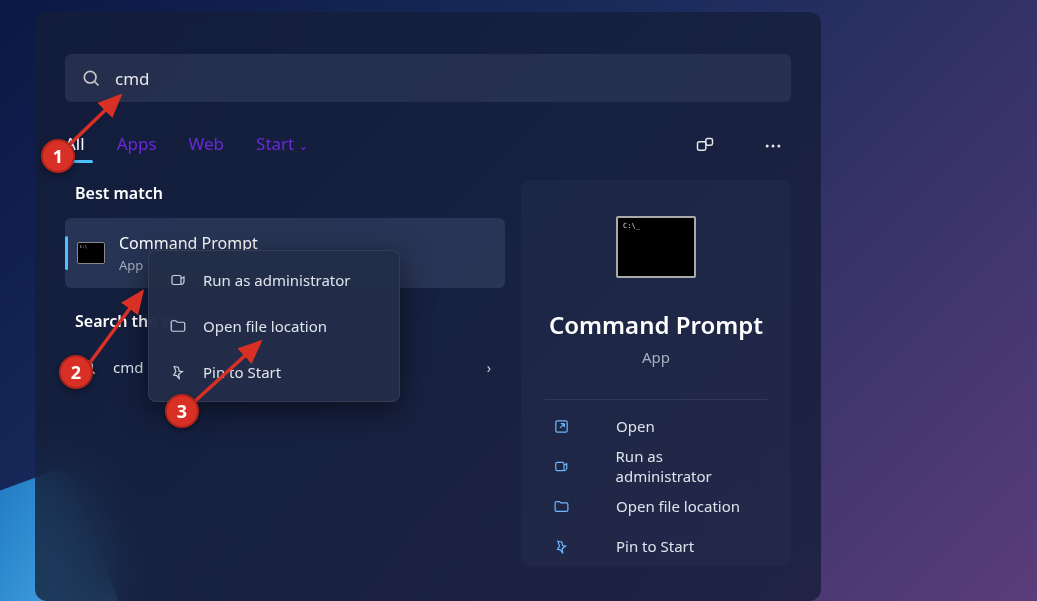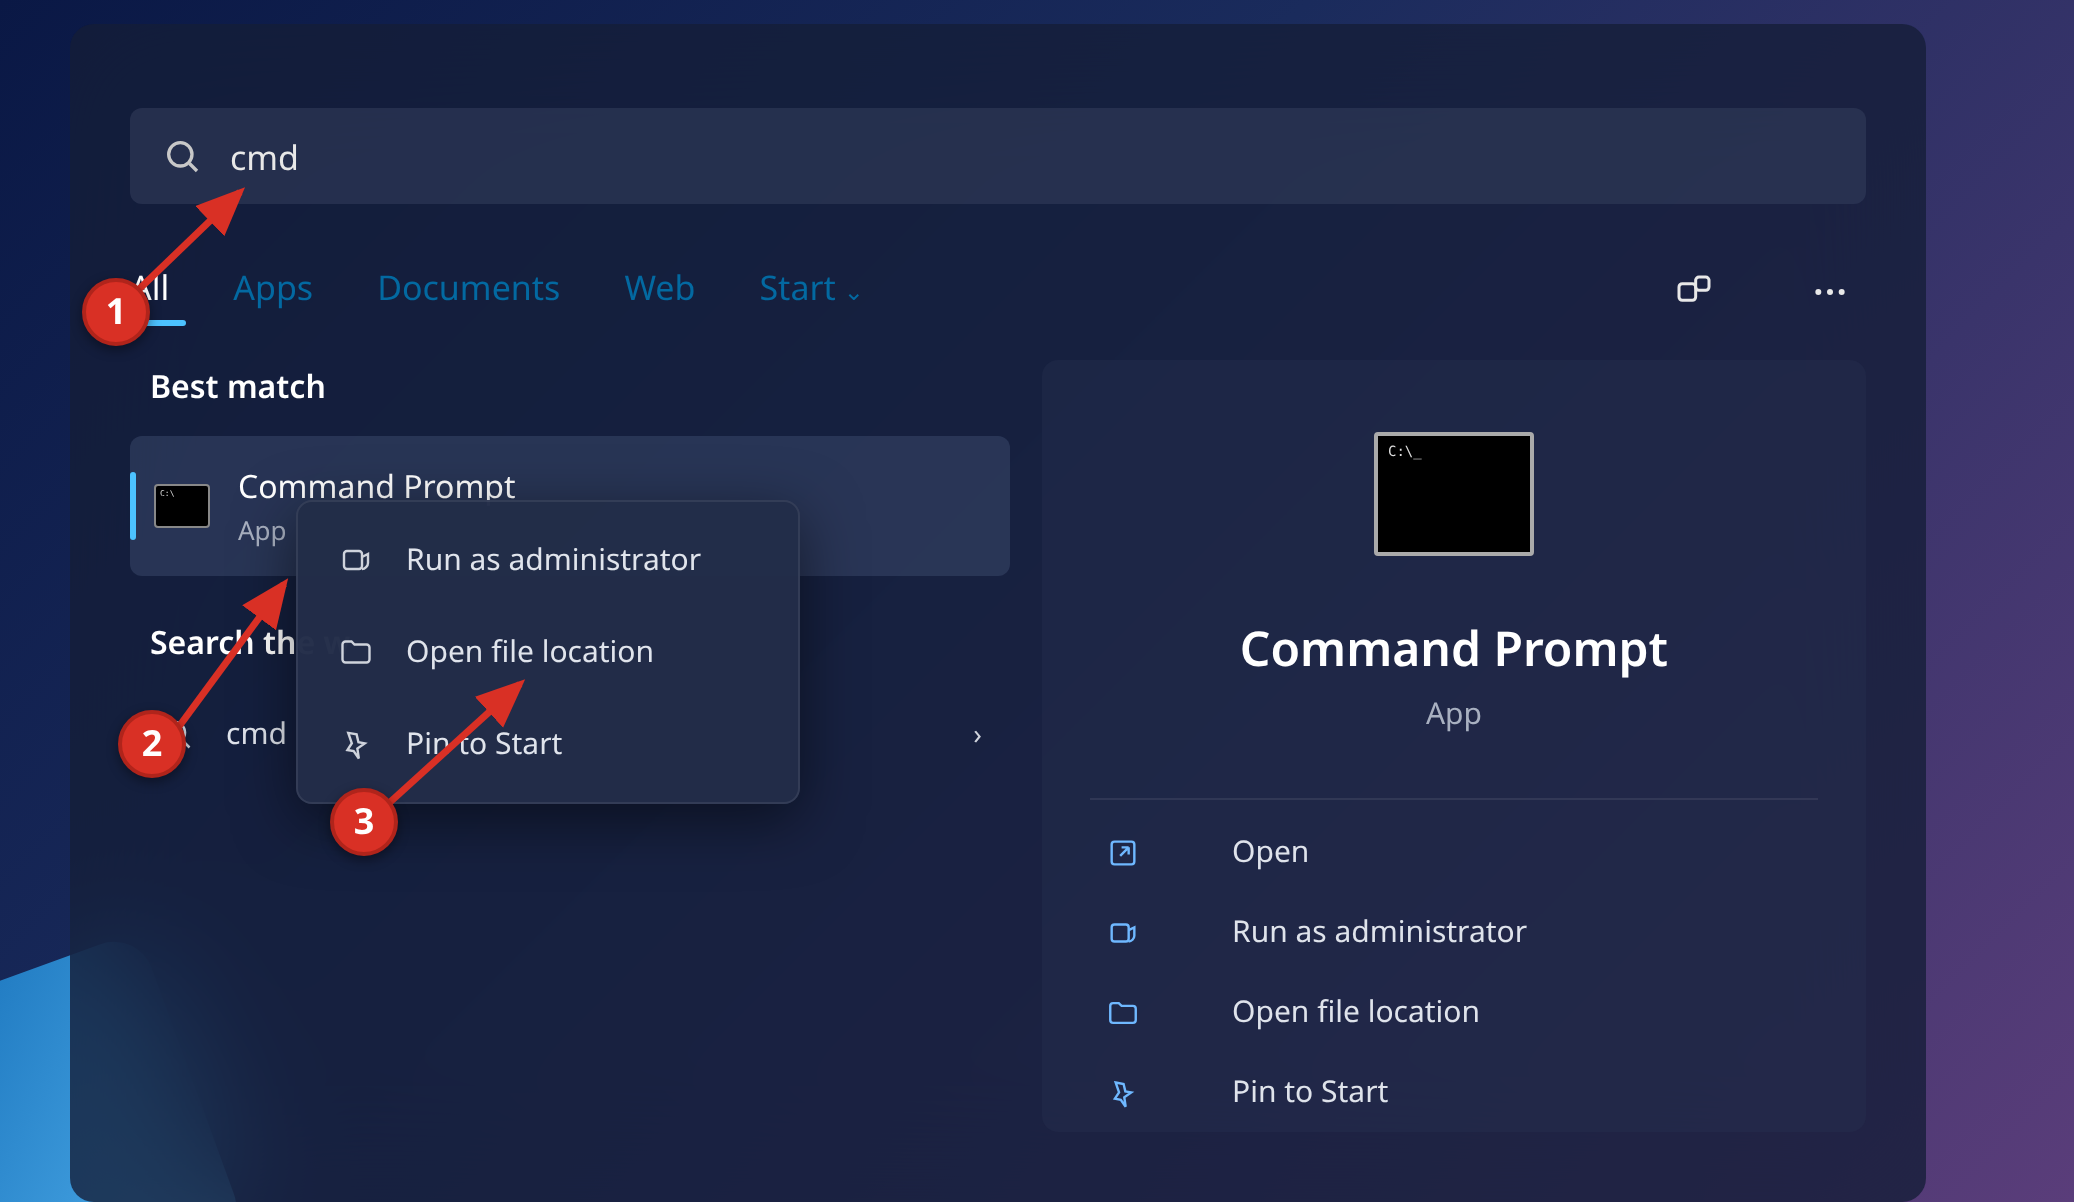--- a/index.html
+++ b/index.html
@@ -9,21 +9,21 @@
     background: linear-gradient(135deg, #0a1845 0%, #1a2b5c 40%, #5a3d7a 100%);
     font-family: "Segoe UI", system-ui, sans-serif;
     color: #e8e8e8;
     overflow: hidden;
     position: relative;
   }
   .window {
     position: absolute;
     left: 35px;
     top: 12px;
-    width: 928px;
+    width: 786px;
     height: 589px;
     background: rgba(20, 30, 55, 0.78);
     backdrop-filter: blur(30px);
     border-radius: 12px;
     padding: 0;
   }
   .search-bar {
     margin: 42px 30px 0 30px;
     height: 48px;
     background: rgba(50, 60, 90, 0.6);
@@ -44,21 +44,21 @@
     font-family: inherit;
   }
   .tabs-row {
     display: flex;
     align-items: center;
     margin: 26px 30px 0 30px;
     gap: 32px;
   }
   .tab {
     font-size: 17px;
-    color: #0369a1;
+    color: #6d28d9;
     cursor: pointer;
     padding-bottom: 6px;
     position: relative;
   }
   .tab.active { color: #fff; }
   .tab.active::after {
     content: "";
     position: absolute;
     left: 2px;
     bottom: -2px;
@@ -252,21 +252,20 @@
     <svg class="search-icon-svg" viewBox="0 0 24 24">
         <circle cx="11" cy="11" r="7"></circle>
         <line x1="21" y1="21" x2="16.5" y2="16.5"></line>
       </svg>
     <input class="search-input" value="cmd" style="">
   </div>
 
   <div class="tabs-row">
     <div class="tab active">All</div>
     <div class="tab">Apps</div>
-    <div class="tab">Documents</div>
     <div class="tab">Web</div>
     <div class="tab"><span>Start</span><span class="chev">⌄</span></div>
     <div class="tabs-spacer"></div>
     <div class="tabs-icon">
       <svg viewBox="0 0 24 24" width="20" height="20" stroke="#e8e8e8" fill="none" stroke-width="1.8">
           <rect x="3" y="7" width="10" height="10" rx="2"></rect>
           <rect x="13" y="3" width="8" height="8" rx="2"></rect>
         </svg>
     </div>
     <div class="tabs-icon">

